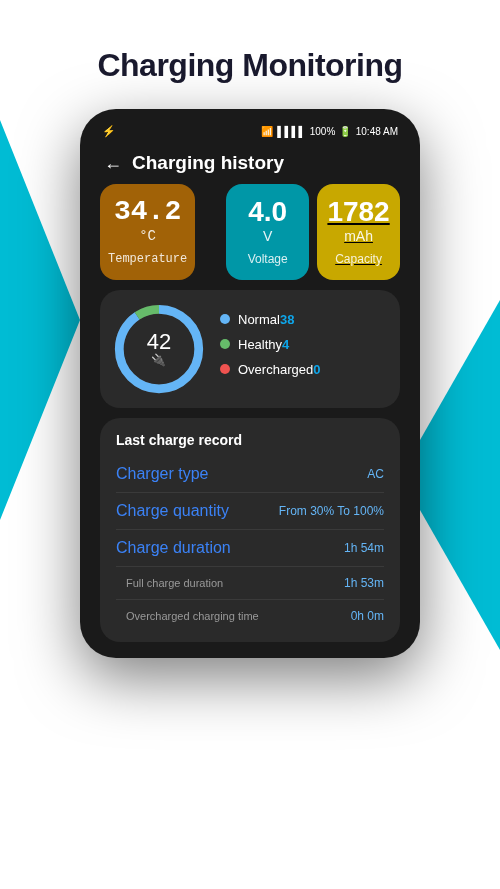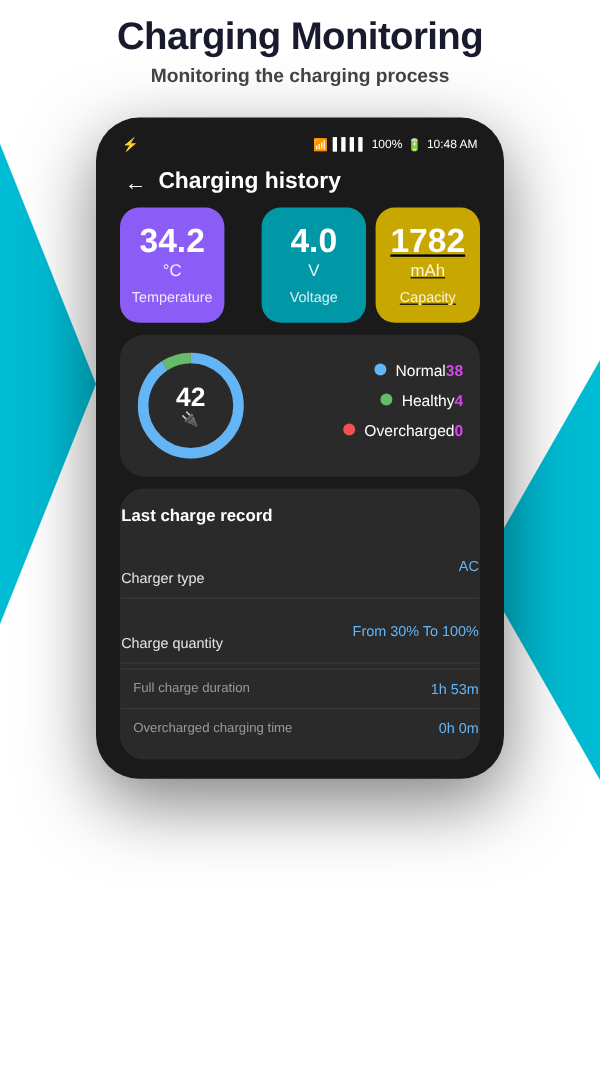--- a/index.html
+++ b/index.html
@@ -32,21 +32,21 @@
       background: #00BCD4;
       clip-path: polygon(100% 0, 0 50%, 100% 100%);
       z-index: 0;
     }
 
     
     .header {
       position: relative;
       z-index: 1;
       text-align: center;
-      padding: 12px 20px 10px;
+      padding: 47px 20px 10px;
       background: white;
     }
     .header-title {
       font-size: 32px;
       font-weight: 800;
       color: #1a1a2e;
       letter-spacing: -0.5px;
     }
     .header-subtitle {
       font-size: 16px;
@@ -114,21 +114,21 @@
     }
     .metric-card {
       flex: 1;
       border-radius: 16px;
       padding: 14px 8px;
       text-align: center;
       display: flex;
       flex-direction: column;
       align-items: center;
     }
-    .card-green { background: #8b5cf6; }
+    .card-green { background: #a16207; font-family: Liberation Mono, monospace; }
     .card-teal { background: #0097a7; margin-left: 23px; }
     .card-yellow { background: #c8a800; text-decoration: underline; }
 
     .card-value {
       font-size: 28px;
       font-weight: 800;
       color: white;
       line-height: 1;
     }
     .card-unit {
@@ -170,36 +170,36 @@
     .donut-center {
       position: absolute;
       top: 50%;
       left: 50%;
       transform: translate(-50%, -50%);
       text-align: center;
       color: white;
     }
     .donut-number {
       font-size: 22px;
-      font-weight: 700;
+      font-weight: 400;
       line-height: 1;
     }
     .donut-icon {
       font-size: 12px;
       color: #aaa;
     }
 
     
     .legend {
       flex: 1;
     }
     .legend-item {
       display: flex;
       align-items: center;
-      justify-content: flex-end;
+      justify-content: flex-start;
       margin-bottom: 10px;
     }
     .legend-left {
       display: flex;
       align-items: center;
       gap: 8px;
     }
     .legend-dot {
       width: 10px;
       height: 10px;
@@ -207,47 +207,46 @@
     }
     .dot-blue { background: #64b5f6; }
     .dot-green { background: #66bb6a; }
     .dot-red { background: #ef5350; }
     .legend-label {
       font-size: 13px;
       color: white;
     }
     .legend-count {
       font-size: 13px;
-      color: #d946ef;
+      color: #0ea5e9;
       font-weight: 600;
     }
 
     
     .record-section {
       background: #2a2a2a;
       border-radius: 20px;
       margin: 0 10px;
-      padding: 14px 1px;
+      padding: 14px 16px;
     }
     .record-title {
       font-size: 14px;
       font-weight: 700;
       color: white;
       margin-bottom: 12px;
     }
     .record-row {
       display: flex;
       justify-content: space-between;
       align-items: center;
       padding: 5px 0;
     }
     .record-key {
-      font-size: 12px;
-      color: #e5e5e5;
-      margin-top: 21px;
+      font-size: 16px;
+      color: #3b82f6;
     }
     .record-key-indent {
       font-size: 11px;
       color: #999;
       padding-left: 10px;
     }
     .record-value {
       font-size: 12px;
       color: #64b5f6;
       font-weight: 500;
@@ -259,21 +258,20 @@
     }
   </style>
 </head>
 <body>
 
 <div class="bg-teal-left"></div>
 <div class="bg-teal-right"></div>
 
 <div class="header">
   <div class="header-title">Charging Monitoring</div>
-  <div class="header-subtitle">Monitoring the charging process</div>
 </div>
 
 <div class="phone-wrapper">
   <div class="phone">
 
     <div class="status-bar">
       <span>⚡</span>
       <div class="status-icons">
         <span>📶</span>
         <span>▌▌▌▌</span>
@@ -356,20 +354,24 @@
         <span class="record-value">AC</span>
       </div>
       <div class="divider"></div>
 
       <div class="record-row">
         <span class="record-key">Charge quantity</span>
         <span class="record-value">From 30% To 100%</span>
       </div>
       <div class="divider"></div>
 
+      <div class="record-row">
+        <span class="record-key">Charge duration</span>
+        <span class="record-value">1h 54m</span>
+      </div>
       <div class="divider"></div>
 
       <div class="record-row">
         <span class="record-key-indent">Full charge duration</span>
         <span class="record-value">1h 53m</span>
       </div>
       <div class="divider"></div>
 
       <div class="record-row">
         <span class="record-key-indent">Overcharged charging time</span>

